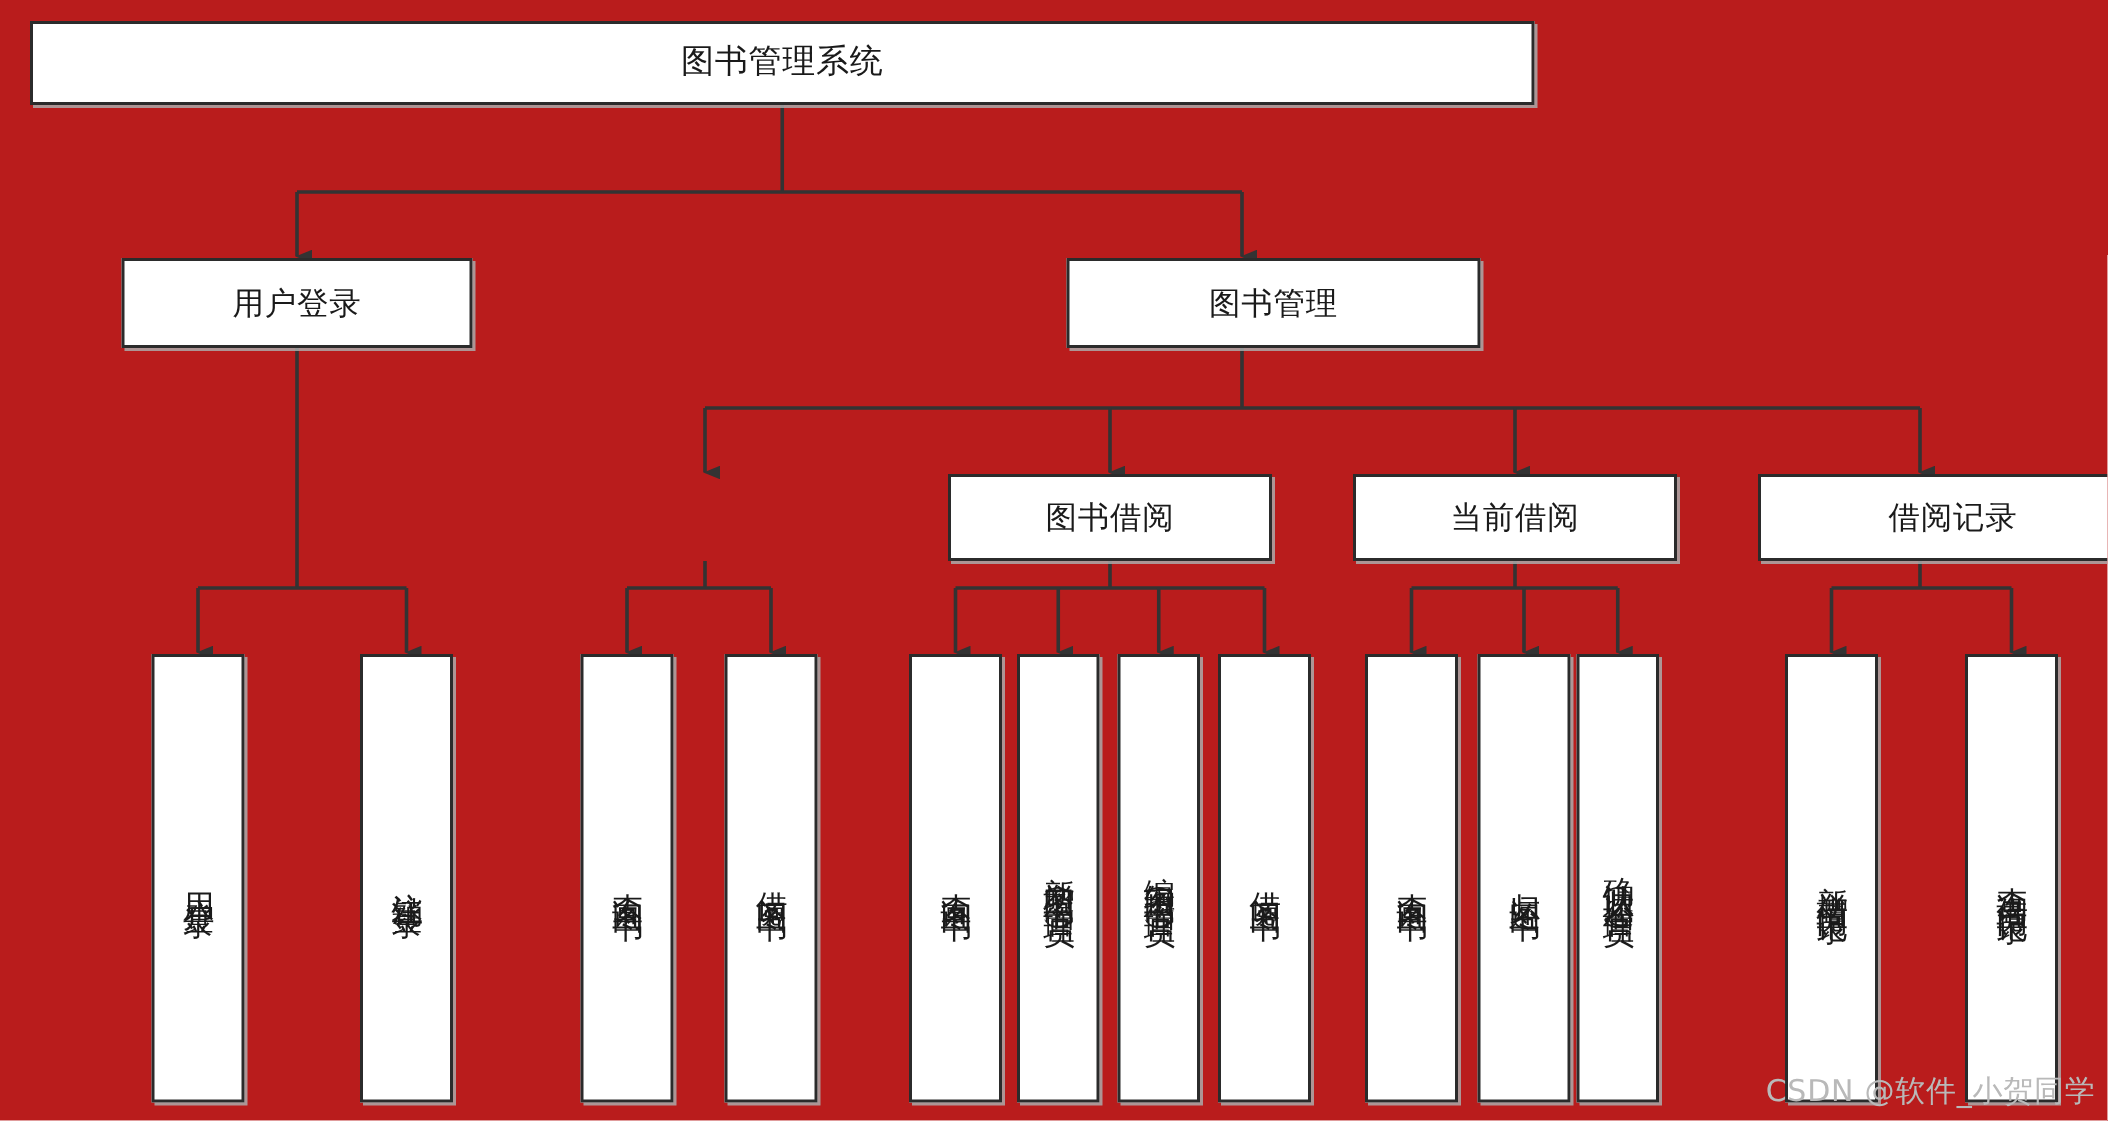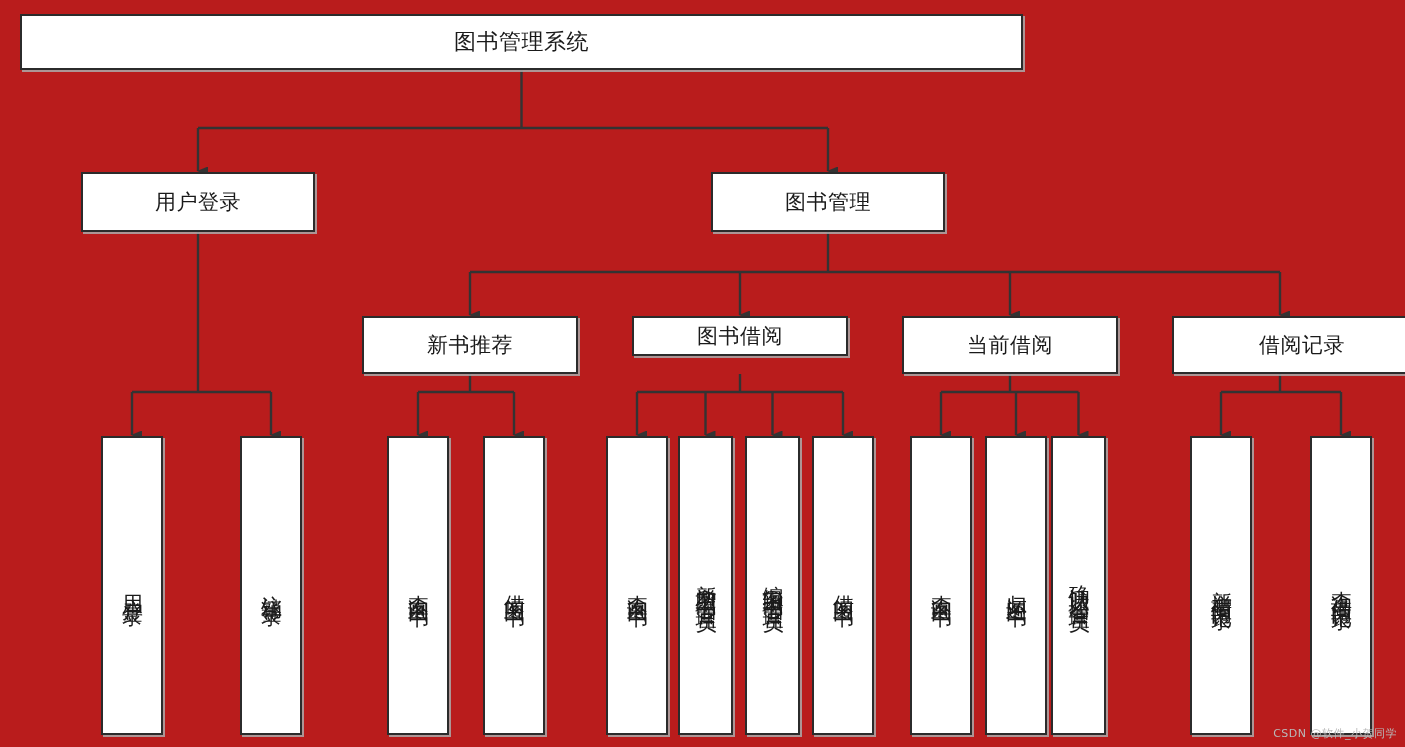--- a/index.html
+++ b/index.html
@@ -57,21 +57,21 @@
     white-space: nowrap;
     max-height: 100%;
   }
   .node.root .label {
     font-size: 22px;
   }
   .watermark {
     position: absolute;
     right: 8px;
     bottom: 6px;
-    font-size: 11px;
+    font-size: 20px;
     color: #b9b9b9;
     letter-spacing: 0.5px;
     white-space: nowrap;
     font-family: "DejaVu Sans", "Liberation Sans", sans-serif;
   }
 </style>
 </head>
 <body>
 
 <div id="canvas">
@@ -119,28 +119,25 @@
       </g>
   </svg>
 
   <div class="node root" style="left: 20px; top: 14px; width: 1003px; height: 56px;">
     <span class="label">图书管理系统</span>
   </div>
 
   <div class="node" style="left: 81px; top: 172px; width: 234px; height: 60px;">
     <span class="label">用户登录</span>
   </div>
-  <div class="node" style="left: 711px; top: 172px; width: 234px; height: 60px; align-items: center;">
+  <div class="node" style="left: 711px; top: 172px; width: 276px; height: 60px; align-items: center;">
     <span class="label">图书管理</span>
   </div>
 
-  <div class="node" style="left: 362px; top: 316px; width: 216px; height: 58px;">
-    <span class="label">新书推荐</span>
-  </div>
-  <div class="node" style="left: 632px; top: 316px; width: 216px; height: 40px;">
+  <div class="node" style="left: 632px; top: 316px; width: 216px; height: 58px;">
     <span class="label">图书借阅</span>
   </div>
   <div class="node" style="left: 902px; top: 316px; width: 216px; height: 58px; align-items: center;">
     <span class="label">当前借阅</span>
   </div>
   <div class="node" style="left: 1172px; top: 316px; width: 260px; height: 58px;">
     <span class="label">借阅记录</span>
   </div>
 
   <div class="node vertical" style="left: 101px; top: 436px; width: 62px; height: 299px;">

